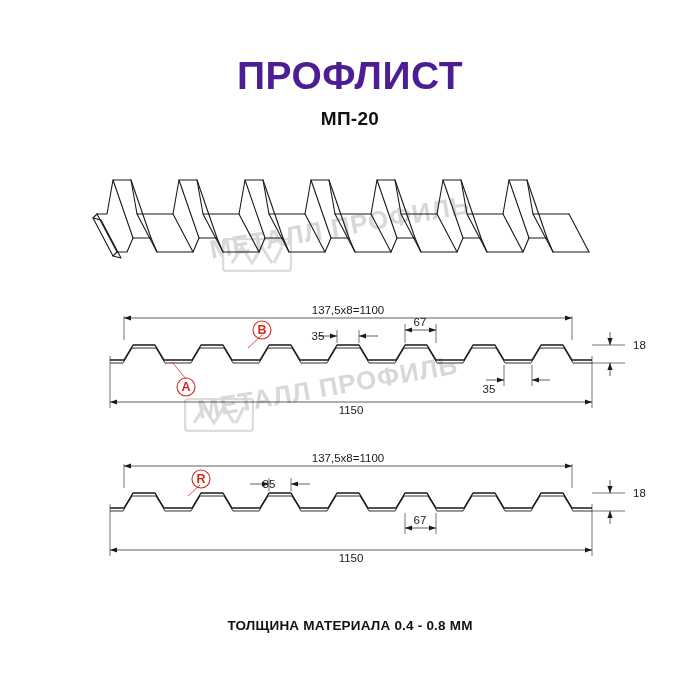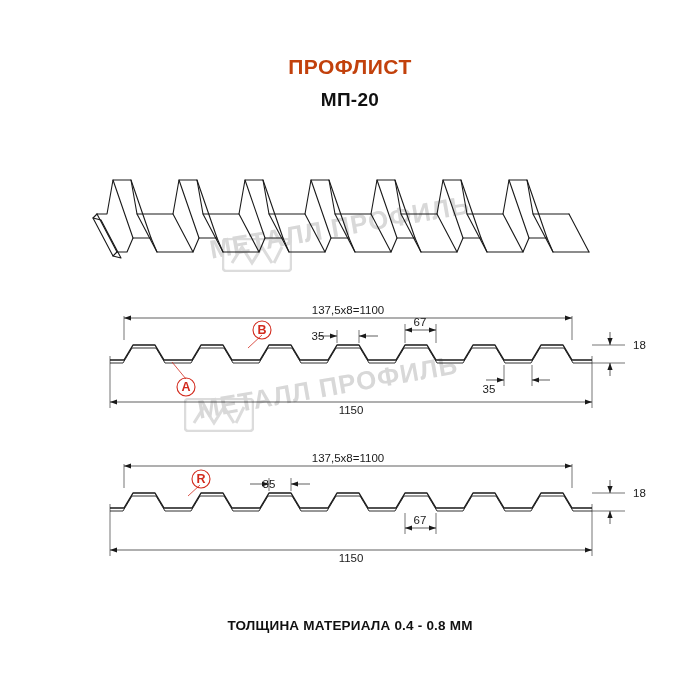--- a/index.html
+++ b/index.html
@@ -25,25 +25,25 @@
 
   
   .title-block {
     position: absolute;
     left: 0;
     top: 56px;
     width: 700px;
     text-align: center;
   }
   .main-title {
-    font-size: 21px;
+    font-size: 39px;
     font-weight: bold;
     letter-spacing: 0.5px;
     line-height: 1.05;
-    color: #c2410c;
+    color: #4c1d95;
   }
   .sub-title {
     margin-top: 11px;
     font-size: 19px;
     font-weight: bold;
     color: #111;
     letter-spacing: 0.3px;
   }
 
   

